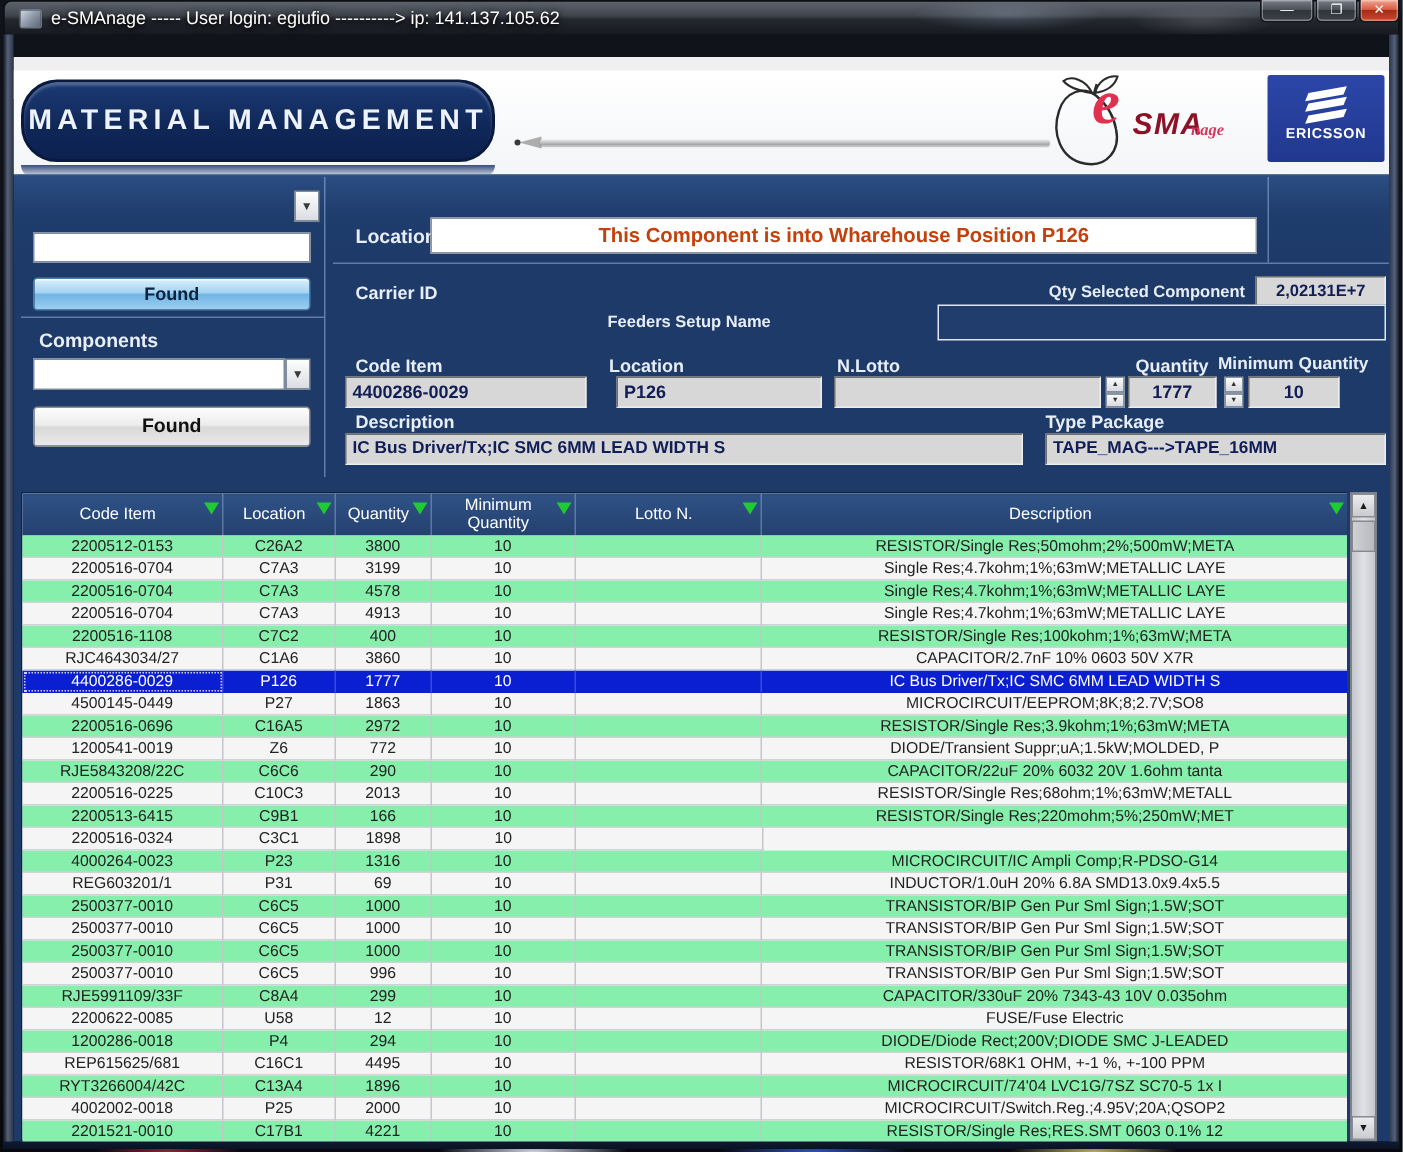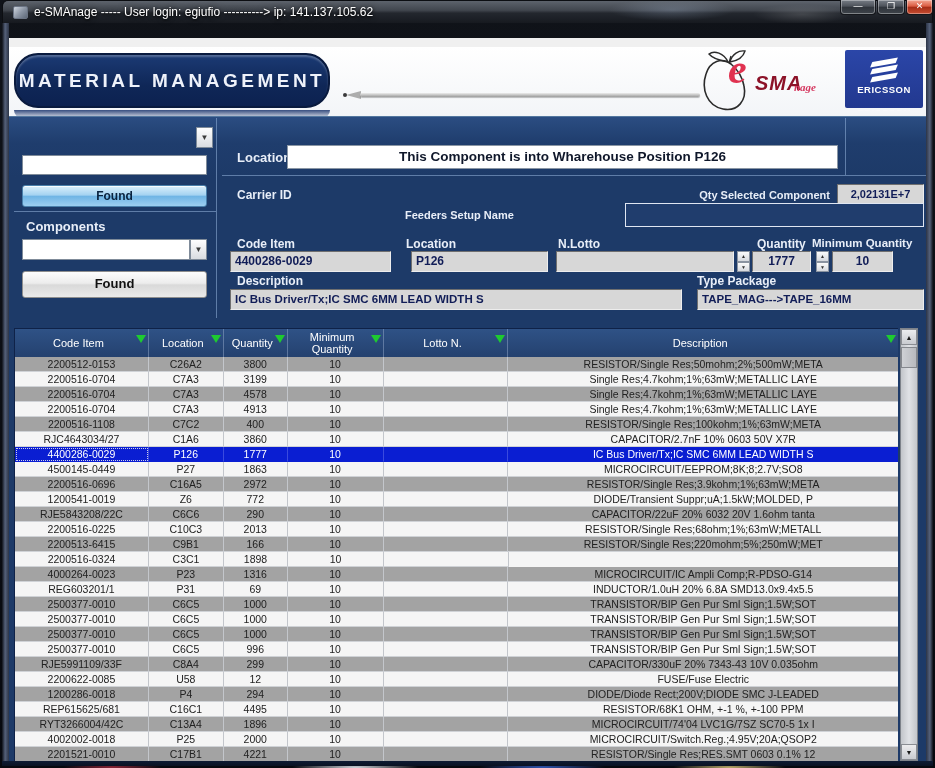--- a/index.html
+++ b/index.html
@@ -76,32 +76,32 @@
     color:#111d57; font-weight:bold; font-size:12px; line-height:18px; }
   .lbl { color:#e8eef8; font-weight:bold; font-size:12px; white-space:nowrap; }
   .combo-btn { background:linear-gradient(#fefefe,#d9dce1); border:1px solid #7f8b99; text-align:center;
     font-size:8px; color:#3a3a3a; line-height:19px; }
   .found-blue { border:1px solid #4a80ab; border-radius:3px; text-align:center; font-weight:bold; font-size:12px; color:#09233f; line-height:20px;
     background:linear-gradient(#dbf0fc,#a5d3f1 45%,#70b5e5 52%,#9dcef0); box-shadow:inset 0 1px 0 rgba(255,255,255,.8); }
   .found-gray { border:1px solid #8e8e8e; border-radius:3px; text-align:center; font-weight:bold; font-size:13px; color:#111; line-height:24px;
     background:linear-gradient(#fdfdfd,#ececec 45%,#d9d9d9 52%,#eaeaea); }
   .spinner { width:13px; height:21px; display:flex; flex-direction:column; }
   .spin-b { flex:1; background:linear-gradient(#fbfbfb,#d6d9de); border:1px solid #8a93a0; font-size:5px; line-height:8px; text-align:center; color:#333; }
-  .banner { background:#fff; border:1px solid #8a96a4; text-align:center; color:#0f172a; font-weight:bold; font-size:13.5px; line-height:22px; }
+  .banner { background:#fff; border:1px solid #8a96a4; text-align:center; color:#c2410c; font-weight:bold; font-size:13.5px; line-height:22px; }
   .darkfield { background:#203d6d; border:1px solid #dfe6f2; }
 
   
   .tableWrap { left:14px; top:328px; width:884px; height:433px; background:#fff; border:1px solid #0f2248; border-right:none; }
   .thead { display:flex; height:28px; background:linear-gradient(#2f5286,#24416f); }
   .th { position:relative; color:#fff; font-size:11px; line-height:12px; text-align:center;
     display:flex; align-items:center; justify-content:center; border-right:1px solid rgba(160,180,210,.45); padding:0 10px 0 4px; }
   .tri { position:absolute; right:2px; top:6px; width:0; height:0;
     border-left:5px solid transparent; border-right:5px solid transparent; border-top:8px solid #1ecb30; }
   .tbody { }
-  .trow { display:flex; height:15px; background:#a3a3a3; }
+  .trow { display:flex; height:15px; background:#86efac; }
   .trow.alt { background:#f5f5f5; }
   .tcell { font-size:10.5px; line-height:14px; color:#222; text-align:center; overflow:hidden; white-space:nowrap;
     border-right:1px solid #c3c6cb; border-bottom:1px solid #cfd2d6; }
   .c0{width:134px;} .c1{width:75px;} .c2{width:64px;} .c3{width:96px;} .c4{width:125px;} .c5{width:390px; border-right:none;}
   .trow.selected { background:#0a1ed2; }
   .trow.selected .tcell { color:#fff; border-bottom-color:#0a1ed2; border-right-color:#3a4ade; }
   .focus-cell { outline:1px dotted #cfcfe8; outline-offset:-2px; }
 
   
   .vscroll { left:900px; top:328px; width:18px; height:433px; background:linear-gradient(to right,#c2c5ca,#e0e2e6 50%,#c2c5ca); border:1px solid #7d828a; }

